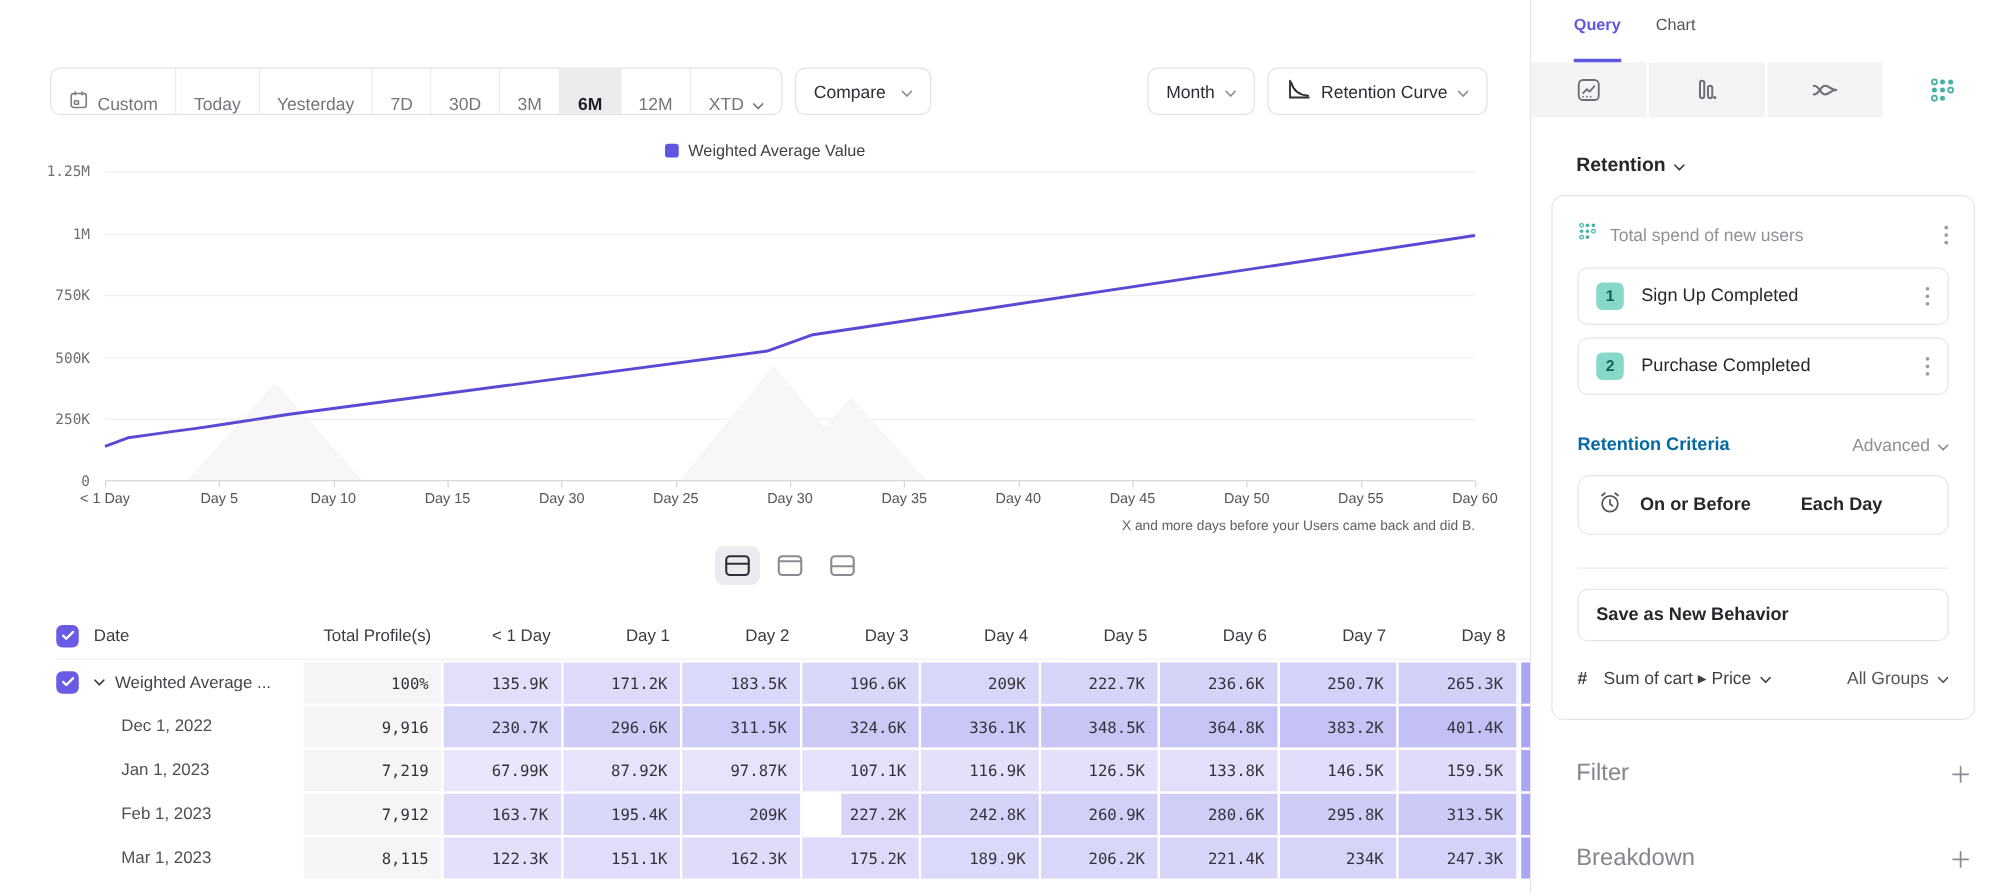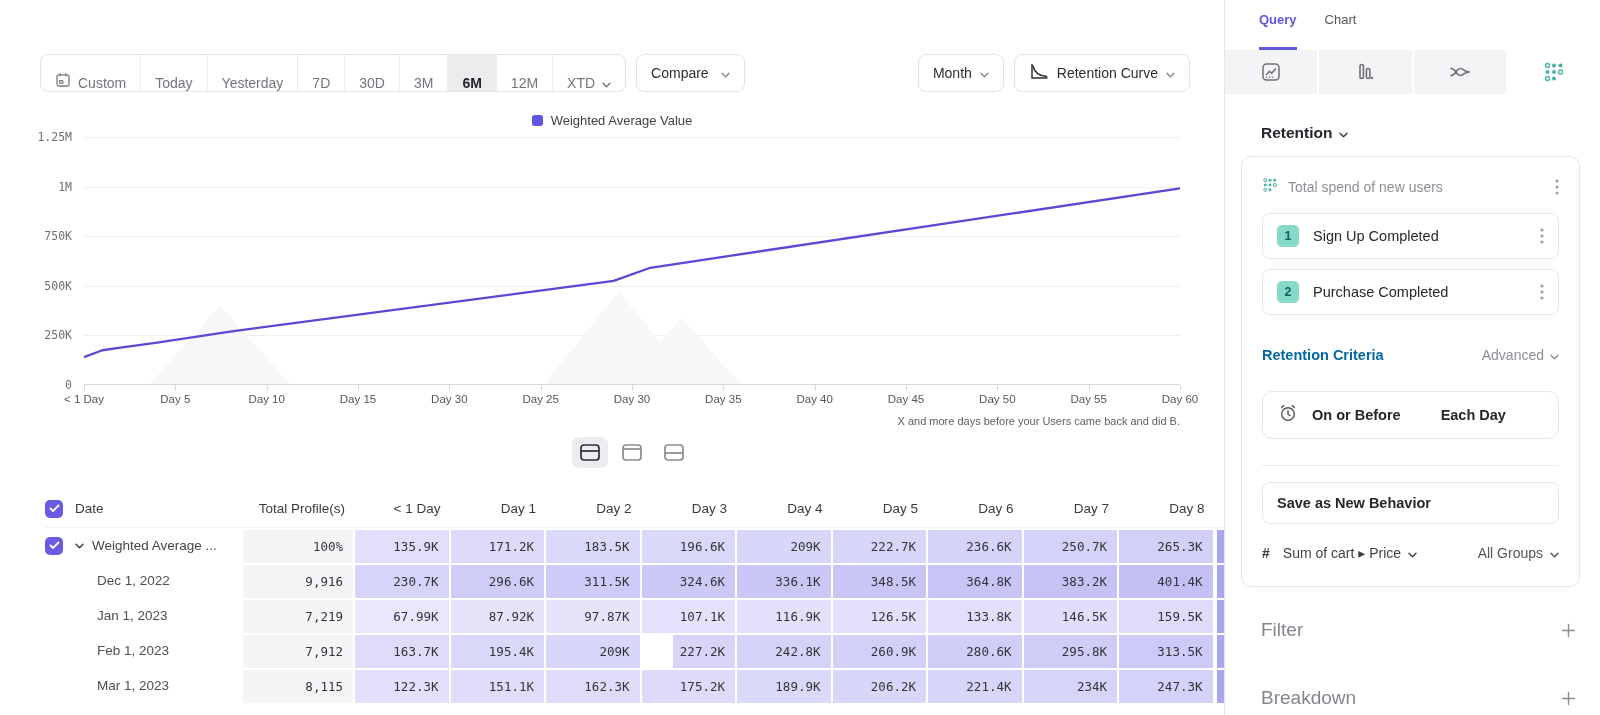--- a/index.html
+++ b/index.html
@@ -79,21 +79,21 @@
   .step-row { display:flex; align-items:center; gap:14px; border:1px solid #e7e7ea; border-radius:8px;
     height:46px; padding:0 14px; margin-top:10px; cursor:pointer; background:#fff; }
   .step-row:first-of-type { margin-top:16px; }
   .step-badge { width:22px; height:22px; border-radius:5px; background:#87d8c8; color:#0c6457; font-size:12.5px;
     font-weight:700; display:flex; align-items:center; justify-content:center; }
   .step-label { flex:1; font-size:14.5px; font-weight:500; color:#26262c; }
   .criteria-row { display:flex; align-items:center; margin-top:32px; }
   .criteria-label { flex:1; font-size:14.5px; font-weight:700; color:#0369a1; }
   .advanced { display:flex; align-items:center; gap:6px; font-size:14px; color:#8e8e96; cursor:pointer; }
   .timing-box { display:flex; align-items:center; gap:14px; border:1px solid #e7e7ea; border-radius:10px;
-    height:48px; padding:0 15px; margin-top:28px; cursor:pointer; }
+    height:48px; padding:0 15px; margin-top:16px; cursor:pointer; }
   .timing-text { font-size:14.5px; font-weight:600; color:#26262c; }
   .timing-gap { width:12px; }
   .card-divider { height:1px; background:#ececef; margin-top:26px; }
   .save-btn { display:flex; align-items:center; width:100%; border:1px solid #e7e7ea; border-radius:8px; height:42px;
     padding:0 14px; margin-top:16px; background:#fff; font-size:14.5px; font-weight:600; color:#26262c; cursor:pointer;
     font-family:"Liberation Sans", sans-serif; }
   .measure-row { display:flex; align-items:center; margin-top:16px; height:26px; }
   .measure-hash { font-size:14px; color:#3f3f46; font-weight:600; margin-right:13px; }
   .measure-label { display:flex; align-items:center; gap:7px; font-size:14px; color:#3f3f46; cursor:pointer; }
   .groups { margin-left:auto; display:flex; align-items:center; gap:7px; font-size:14px; color:#55555c; cursor:pointer; }

